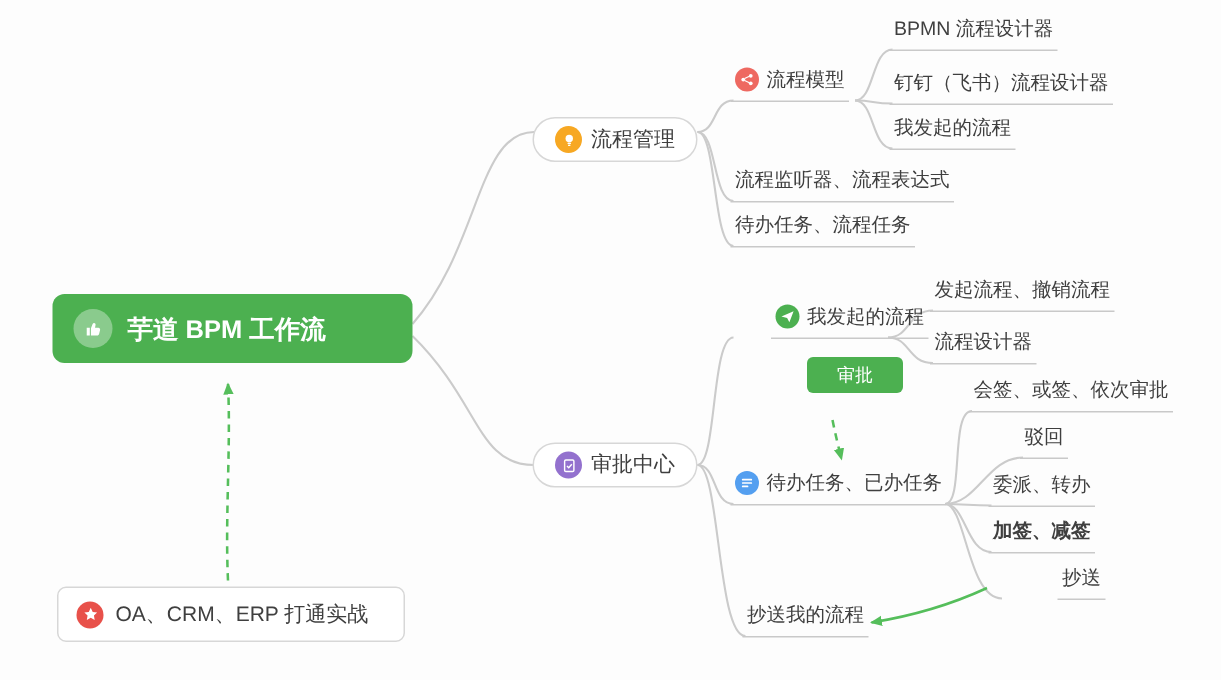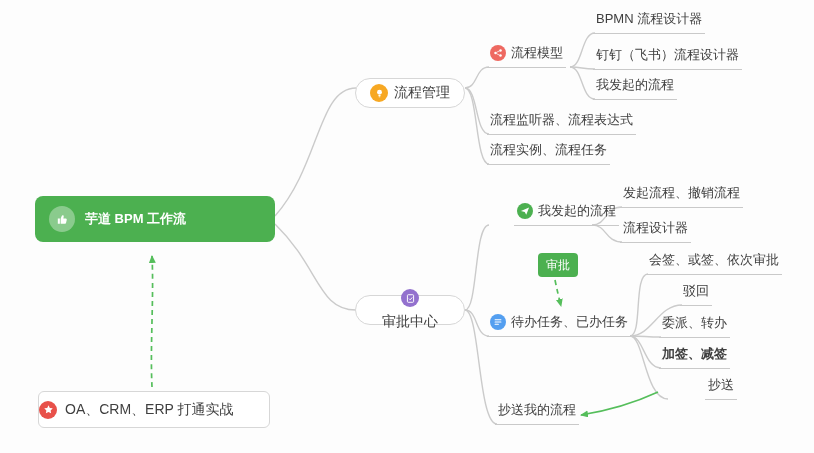--- a/index.html
+++ b/index.html
@@ -15,48 +15,48 @@
   .green-line { fill:none; stroke:var(--arrow_green,#55BE5B); stroke-width:1.7; }
   .dashed { stroke-dasharray:5 4; }
   .arrow-head { fill:var(--arrow_green,#55BE5B); }
 
   .node { position:absolute; display:flex; align-items:center; white-space:nowrap;
           color:var(--text_dark,#3F3F3F); }
 
   .root-node {
     left:35px; top:196px; width:240px; height:46px;
     background:var(--root_green,#4CB050); border-radius:8px;
-    color:#fff; font-size:13px; font-weight:bold;
+    color:#fff; font-size:17px; font-weight:bold;
     padding-left:14px; gap:10px;
   }
   .root-icon-bg {
     width:26px; height:26px; border-radius:50%;
     background:rgba(255,255,255,0.35);
     display:inline-flex; align-items:center; justify-content:center; flex:none;
   }
   .note-node {
     left:38px; top:391px; width:232px; height:37px;
     background:#fff; border:1px solid var(--border_gray,#D7D7D7); border-radius:6px;
-    font-size:14px; gap:8px;
+    font-size:14px; padding-left:12px; gap:8px;
   }
   .box-node {
     width:110px; height:30px; background:#fff;
     border:1px solid var(--border_gray,#D7D7D7); border-radius:15px;
     font-size:14px; justify-content:center; gap:6px;
   }
   .leaf {
     font-size:13px; line-height:18px;
     padding:0 3px 5px 3px; gap:5px;
     border-bottom:1px solid var(--underline_gray,#C9C9C9);
     justify-content:center;
   }
   .badge {
-    left:538px; top:253px;
+    left:538px; top:238px;
     background:var(--badge_green,#4CB050); color:#fff;
-    font-size:12px; line-height:12px; padding:6px 8px; border-radius:4px;
+    font-size:12px; line-height:12px; padding:6px 20px; border-radius:4px;
   }
   .icon-circle {
     width:16px; height:16px; border-radius:50%;
     display:inline-flex; align-items:center; justify-content:center; flex:none;
   }
   .icon-circle.md { width:18px; height:18px; }
 </style>
 </head>
 <body>
 
@@ -141,24 +141,24 @@
     <span>钉钉（飞书）流程设计器</span>
   </div>
   <div class="node leaf" style="left:593px; top:76px;">
     <span>我发起的流程</span>
   </div>
 
   <div class="node leaf" style="left:487px; top:111px;">
     <span>流程监听器、流程表达式</span>
   </div>
   <div class="node leaf" style="left:487px; top:141px;">
-    <span>流程实例、流程任务</span>
-  </div>
-
-  <div class="node box-node" style="left:355px; top:295px;flex-direction:column;">
+    <span>待办任务、流程任务</span>
+  </div>
+
+  <div class="node box-node" style="left:355px; top:295px;">
     <span class="icon-circle md" style="background:var(--icon_purple,#9371CE)">
       <svg width="11" height="11" viewBox="0 0 16 16">
           <rect x="3.5" y="2.5" width="9" height="11" rx="1.2" fill="none" stroke="#fff" stroke-width="1.4"></rect>
           <path d="M5.8 8.2l1.7 1.7 3-3.4" stroke="#fff" stroke-width="1.4" fill="none"></path>
         </svg>
     </span>
     <span>审批中心</span>
   </div>
 
   <div class="node leaf" style="left:514px; top:202px;">

